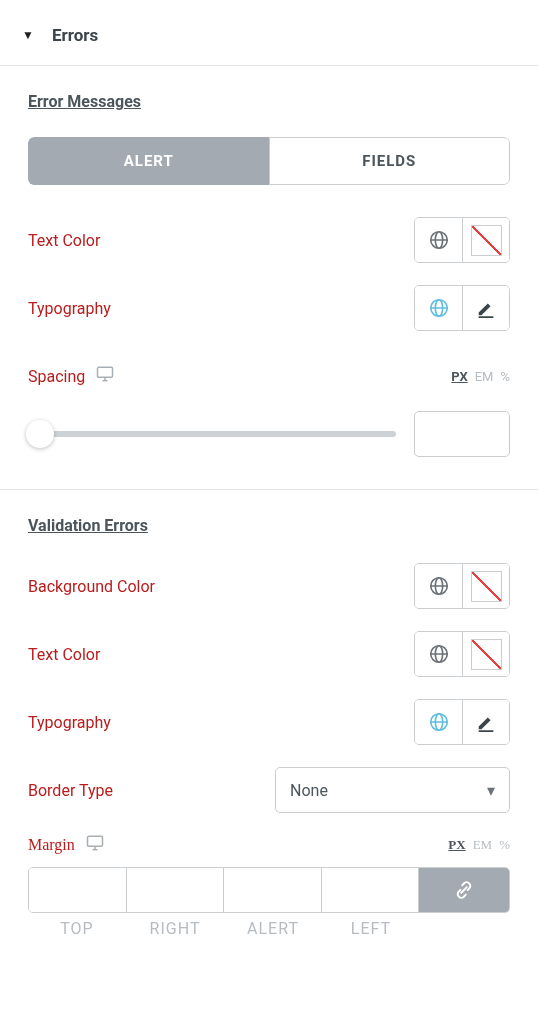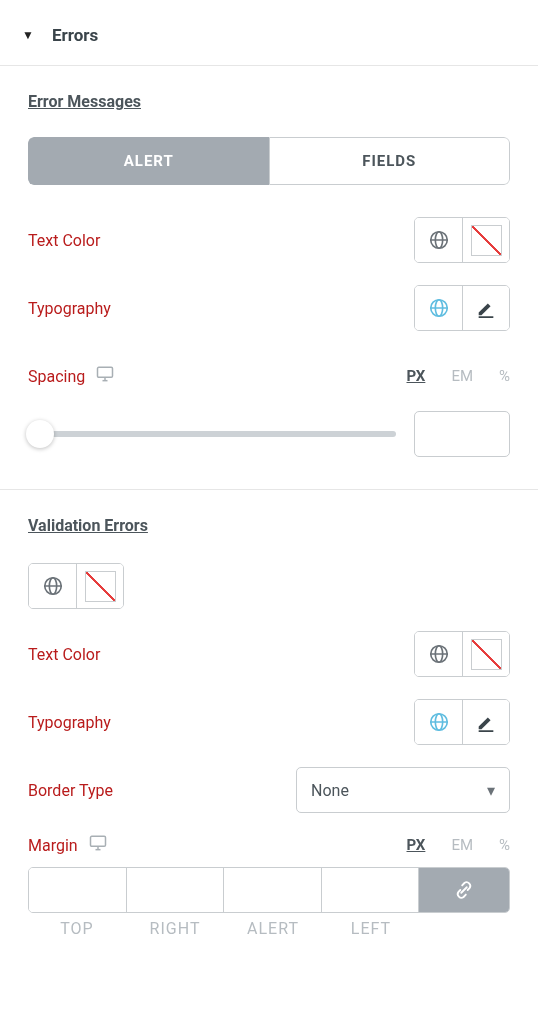--- a/index.html
+++ b/index.html
@@ -115,22 +115,22 @@
     width: 31px;
     height: 31px;
     border: 1px solid #c9cdd0;
     background:
       linear-gradient(to top right, transparent calc(50% - 1px), #e63d3d calc(50% - 1px), #e63d3d calc(50% + 1px), transparent calc(50% + 1px));
   }
 
   
   .units {
     display: flex;
-    gap: 26px;
-    font-size: 15px;
+    gap: 7px;
+    font-size: 13px;
     color: #b6bcc1;
   }
   .units span { cursor: pointer; }
   .units span.active {
     color: #4c555b;
     font-weight: 700;
     text-decoration: underline;
   }
 
   
@@ -174,21 +174,21 @@
     border-radius: 5px;
     background: #fff;
     padding: 0 10px;
     font-size: 15px;
     color: #495157;
   }
 
   
   .select-wrap {
     position: relative;
-    width: 214px;
+    width: 235px;
   }
   .select {
     width: 100%;
     height: 46px;
     border: 1px solid #c9cdd0;
     border-radius: 5px;
     background: #fff;
     padding: 0 14px;
     font-size: 16px;
     color: #4c555b;
@@ -198,20 +198,21 @@
     cursor: pointer;
   }
   .select .chev { color: #6b7278; }
 
   
   .margin-header {
     display: flex;
     align-items: center;
     justify-content: space-between;
     margin-bottom: 10px;
+    font-family: Liberation Serif, serif;
   }
   .margin-row {
     display: flex;
     border: 1px solid #c9cdd0;
     border-radius: 5px;
     overflow: hidden;
     height: 46px;
   }
   .margin-cell {
     flex: 1;
@@ -349,20 +350,21 @@
     <input class="num-input" value="" style="">
   </div>
 </div>
 
 <div class="separator"></div>
 
 <div class="group">
   <div class="group-title">Validation Errors</div>
 
   <div class="row">
+    <div class="row-label">Background Color</div>
     <div class="control-group">
       <div class="ctrl globe-gray">
         <svg class="icon" width="22" height="22" viewBox="0 0 24 24">
             <use href="#sym-globe"></use>
           </svg>
       </div>
       <div class="ctrl">
         <div class="swatch"></div>
       </div>
     </div>

